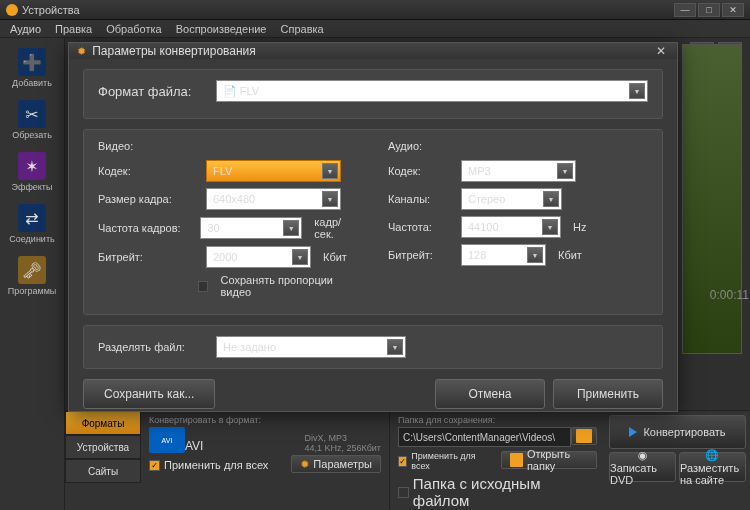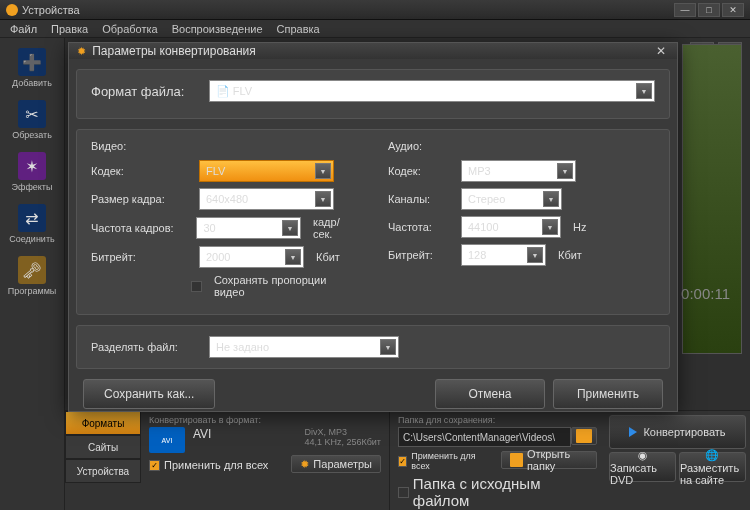--- a/index.html
+++ b/index.html
@@ -17,43 +17,43 @@
 .sb-icon{width:28px;height:28px;border-radius:3px;display:flex;align-items:center;justify-content:center;font-size:16px}
 .sb-label{font-size:9px;color:#bbb}
 .main{flex:1;display:flex;flex-direction:column;background:#2f2f2f}
 .main-top{flex:1;position:relative}
 .main-bot{height:100px;background:#333;border-top:1px solid #222;display:flex}
 .tabs{width:76px;display:flex;flex-direction:column}
 .tab{height:24px;display:flex;align-items:center;justify-content:center;background:#3a3a3a;border:1px solid #222;font-size:10px}
 .tab.active{background:linear-gradient(#f0b030,#d08010);color:#000}
 .fmt-box{flex:1;padding:4px 8px;border-right:1px solid #222;display:flex;flex-direction:column;gap:2px}
 .fmt-head{font-size:9px;color:#999}
-.fmt-row{display:flex;align-items:flex-start;gap:8px}
+.fmt-row{display:flex;align-items:flex-end;}
 .fmt-ic{width:36px;height:26px;background:#0060c0;border-radius:2px;display:flex;align-items:center;justify-content:center;font-size:7px;color:#fff}
 .fmt-name{font-size:12px;color:#ddd}
 .fmt-det{font-size:9px;color:#888}
 .chk-row{display:flex;align-items:center;gap:4px;margin-top:2px}
 .chk{width:11px;height:11px;background:#f0a020;border:1px solid #555;display:flex;align-items:center;justify-content:center;font-size:8px;color:#000}
 .chk.off{background:#333}
 .small-btn{height:18px;padding:0 8px;background:linear-gradient(#4a4a4a,#333);border:1px solid #555;border-radius:2px;display:flex;align-items:center;gap:4px;font-size:10px}
 .dest-box{width:215px;padding:4px 8px;display:flex;flex-direction:column;gap:2px}
 .dest-input{height:20px;background:#222;border:1px solid #555;padding:0 4px;color:#ccc;font-size:10px;display:flex;align-items:center;flex:1}
 .action-box{width:145px;padding:4px;display:flex;flex-direction:column;gap:3px}
 .big-btn{height:34px;background:linear-gradient(#4a4a4a,#2a2a2a);border:1px solid #555;border-radius:3px;display:flex;align-items:center;justify-content:center;gap:6px;font-size:12px}
 .half-row{display:flex;gap:3px}
 .half-btn{flex:1;height:30px;background:linear-gradient(#4a4a4a,#2a2a2a);border:1px solid #555;border-radius:3px;display:flex;flex-direction:column;align-items:center;justify-content:center;font-size:9px;gap:0}
 .preview{position:absolute;right:8px;top:6px;width:60px;height:310px;background:linear-gradient(#4a6030,#2a4010);border:1px solid #555}
 .tool-ic{width:24px;height:20px;background:#444;border:1px solid #555;display:flex;align-items:center;justify-content:center;font-size:10px}
-.timebar{position:absolute;right:20px;bottom:108px;width:60px;display:flex;justify-content:flex-end;font-size:15px;color:#888}
+.timebar{position:absolute;right:1px;bottom:108px;width:60px;display:flex;justify-content:flex-end;font-size:12px;color:#888}
 
 .modal{position:absolute;left:68px;top:42px;width:610px;height:370px;background:#3a3a3a;border:1px solid #555;box-shadow:0 4px 20px rgba(0,0,0,.6);display:flex;flex-direction:column}
 .mod-title{height:26px;background:linear-gradient(#444,#333);display:flex;align-items:center;padding:0 8px;gap:6px}
 .mod-title span.t{flex:1;font-size:12px}
 .mod-close{width:16px;height:16px;display:flex;align-items:center;justify-content:center;font-size:12px;color:#ccc}
-.mod-body{flex:1;padding:10px 7px;display:flex;flex-direction:column;gap:10px}
+.mod-body{flex:1;padding:10px 14px;display:flex;flex-direction:column;gap:10px}
 .panel{background:#444;border:1px solid #555;border-radius:3px;padding:10px 14px}
 .row{display:flex;align-items:center;gap:8px;margin-bottom:6px}
 .lbl{width:100px;font-size:11px;color:#ddd}
 .sel{height:22px;background:#fff;border:1px solid #888;color:#000;padding:0 6px;display:flex;align-items:center;justify-content:space-between;font-size:11px}
 .sel.orange{background:linear-gradient(#ffc040,#f09010);border:1px solid #c07000}
 .sel .arr{width:16px;height:16px;background:linear-gradient(#666,#444);border:1px solid #777;display:flex;align-items:center;justify-content:center;font-size:7px;color:#ccc;margin-right:-4px}
 .cols{display:flex;gap:30px}
 .col{flex:1}
 .col-h{font-size:11px;color:#ddd;margin-bottom:8px}
 .unit{font-size:11px;color:#ddd;margin-left:4px}
@@ -71,21 +71,21 @@
   <div class="app-icon"></div>
   <div class="app-title">Устройства</div>
   <div class="win-btns">
     <div class="win-btn">—</div>
     <div class="win-btn">□</div>
     <div class="win-btn">✕</div>
   </div>
 </div>
 
 <div class="menubar">
-  <div class="menu-item">Файл</div>
+  <div class="menu-item">Аудио</div>
   <div class="menu-item">Правка</div>
   <div class="menu-item">Обработка</div>
   <div class="menu-item">Воспроизведение</div>
   <div class="menu-item">Справка</div>
 </div>
 
 <div class="workspace">
   <div class="sidebar">
     <div class="sb-item">
         <div class="sb-icon" style="background:#103060">➕</div>
@@ -115,22 +115,22 @@
         <div class="tool-ic">GIF</div>
         <div class="tool-ic">⛶</div>
       </div>
       <div class="preview"></div>
       <div class="timebar">0:00:11</div>
     </div>
 
     <div class="main-bot">
       <div class="tabs">
         <div class="tab active">Форматы</div>
+        <div class="tab">Устройства</div>
         <div class="tab">Сайты</div>
-        <div class="tab">Устройства</div>
       </div>
       <div class="fmt-box">
         <div class="fmt-head">Конвертировать в формат:</div>
         <div class="fmt-row">
           <div class="fmt-ic">AVI</div>
           <div>
             <div class="fmt-name">AVI</div>
           </div>
           <div style="flex:1"></div>
           <div class="fmt-det" style="white-space:pre-line">DivX, MP3

